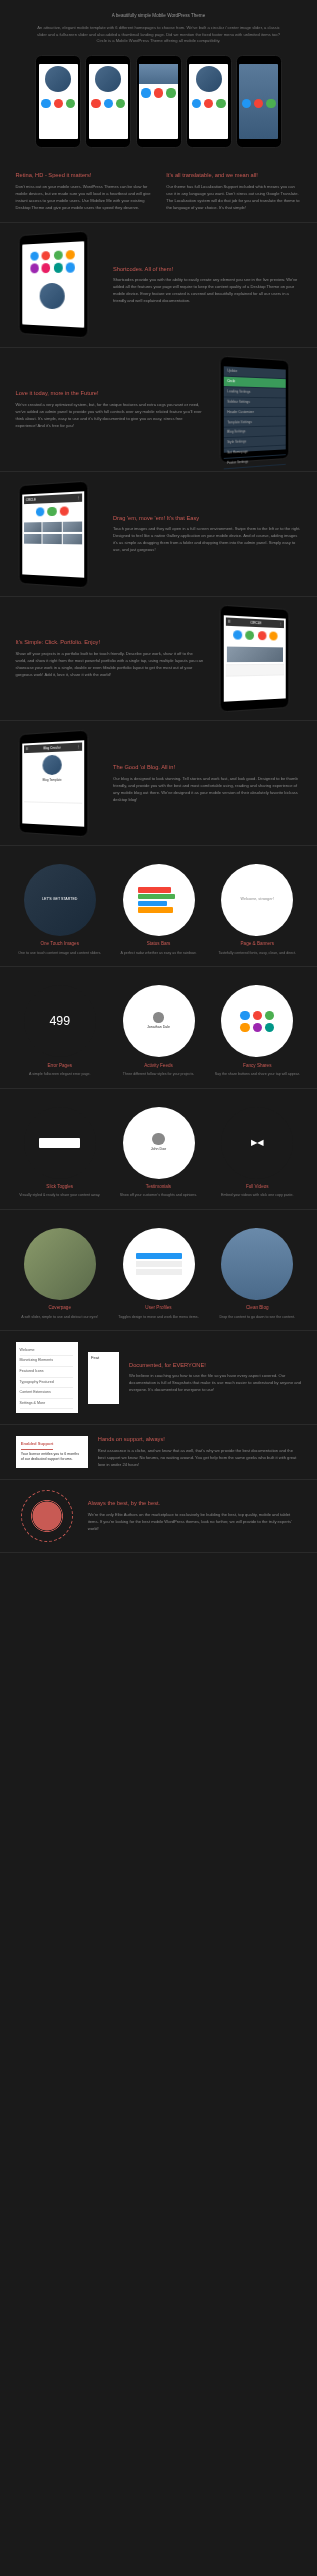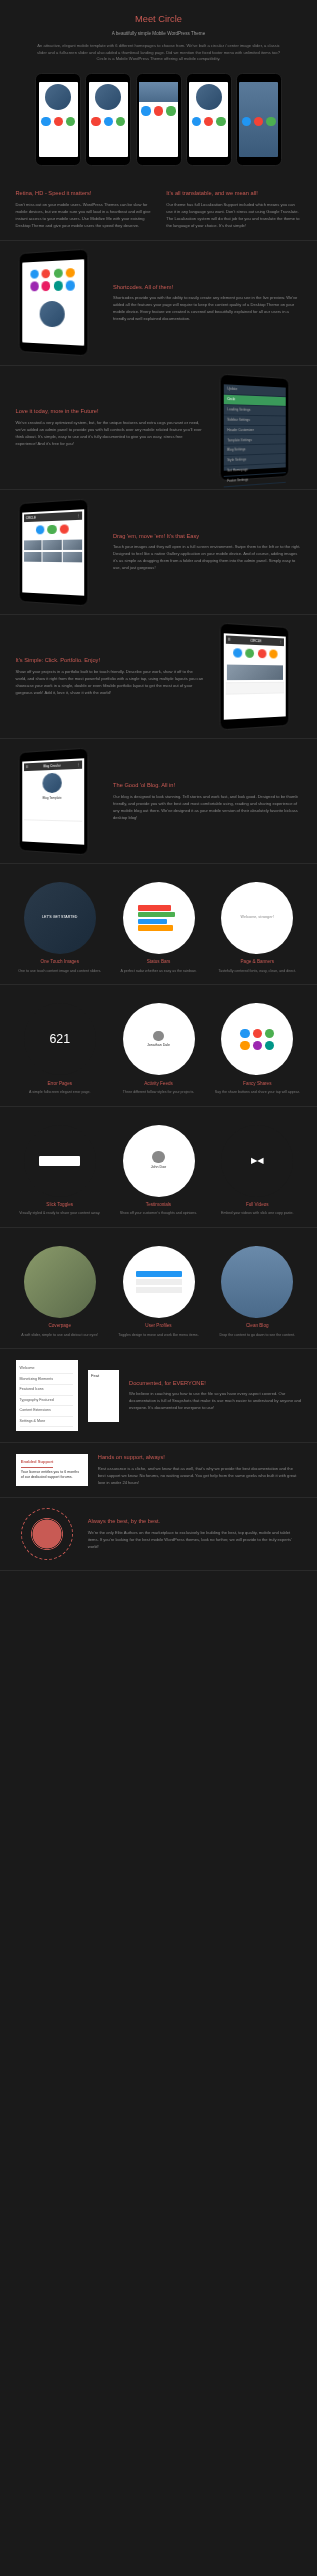--- a/index.html
+++ b/index.html
@@ -43,21 +43,20 @@
 .feed-sim{background:#fff;height:100%;padding:2.1px;font-size:2.6px;color:#333}
 .feed-header{background:#333;color:#fff;padding:1.5px;font-size:3.1px;display:flex;justify-content:space-between}
 .feed-post{border-bottom:0.5px solid #eee;padding:2.1px 1px}
 .thumb-row{display:flex;gap:1px;margin:1.5px 0}
 .thumb{flex:1;height:10.3px;background:linear-gradient(135deg,#8a9aaa,#5a6a7a)}
 </style>
 </head>
 <body>
 
 <div class="hero">
-  <h1>Meet Circle</h1>
   <div class="sub">A beautifully simple Mobile WordPress Theme</div>
   <div class="desc">An attractive, elegant mobile template with 6 different homepages to choose from. We've built a circular / center image slider, a classic slider and a fullscreen slider and also added a thumbnail landing page. Did we mention the fixed footer menu with unlimited items too? Circle is a Mobile WordPress Theme offering all mobile compatibility.</div>
   <div class="phones">
     <div class="phone">
         <div class="phone-screen">
           <div class="circle-img"></div>
           <div class="dots">
             <div class="dot dot-blue"></div>
             <div class="dot dot-red"></div>
             <div class="dot dot-green"></div>
@@ -278,21 +277,21 @@
         </div>
         <h4>Page &amp; Banners</h4>
         <p>Tastefully centered fonts, easy, clean, and direct.</p>
       </div>
   </div>
 </div>
 
 <div class="section">
   <div class="grid-3">
     <div class="grid-item">
-        <div class="circle-demo" style="background:#1a1a1a;color:#fff;font-size:12.4px">621</div>
+        <div class="circle-demo" style="background:#1a1a1a;color:#fff;font-size:12.4px">499</div>
         <h4>Error Pages</h4>
         <p>A simple fullscreen elegant error page.</p>
       </div>
     <div class="grid-item">
         <div class="circle-demo" style="font-size:3.6px;color:#333;flex-direction:column">
           <div style="width:10.3px;height:10.3px;border-radius:50%;background:#888;margin-bottom:2.1px"></div>
           <span>Jonathan Dale</span>
         </div>
         <h4>Activity Feeds</h4>
         <p>Three different follow styles for your projects.</p>

